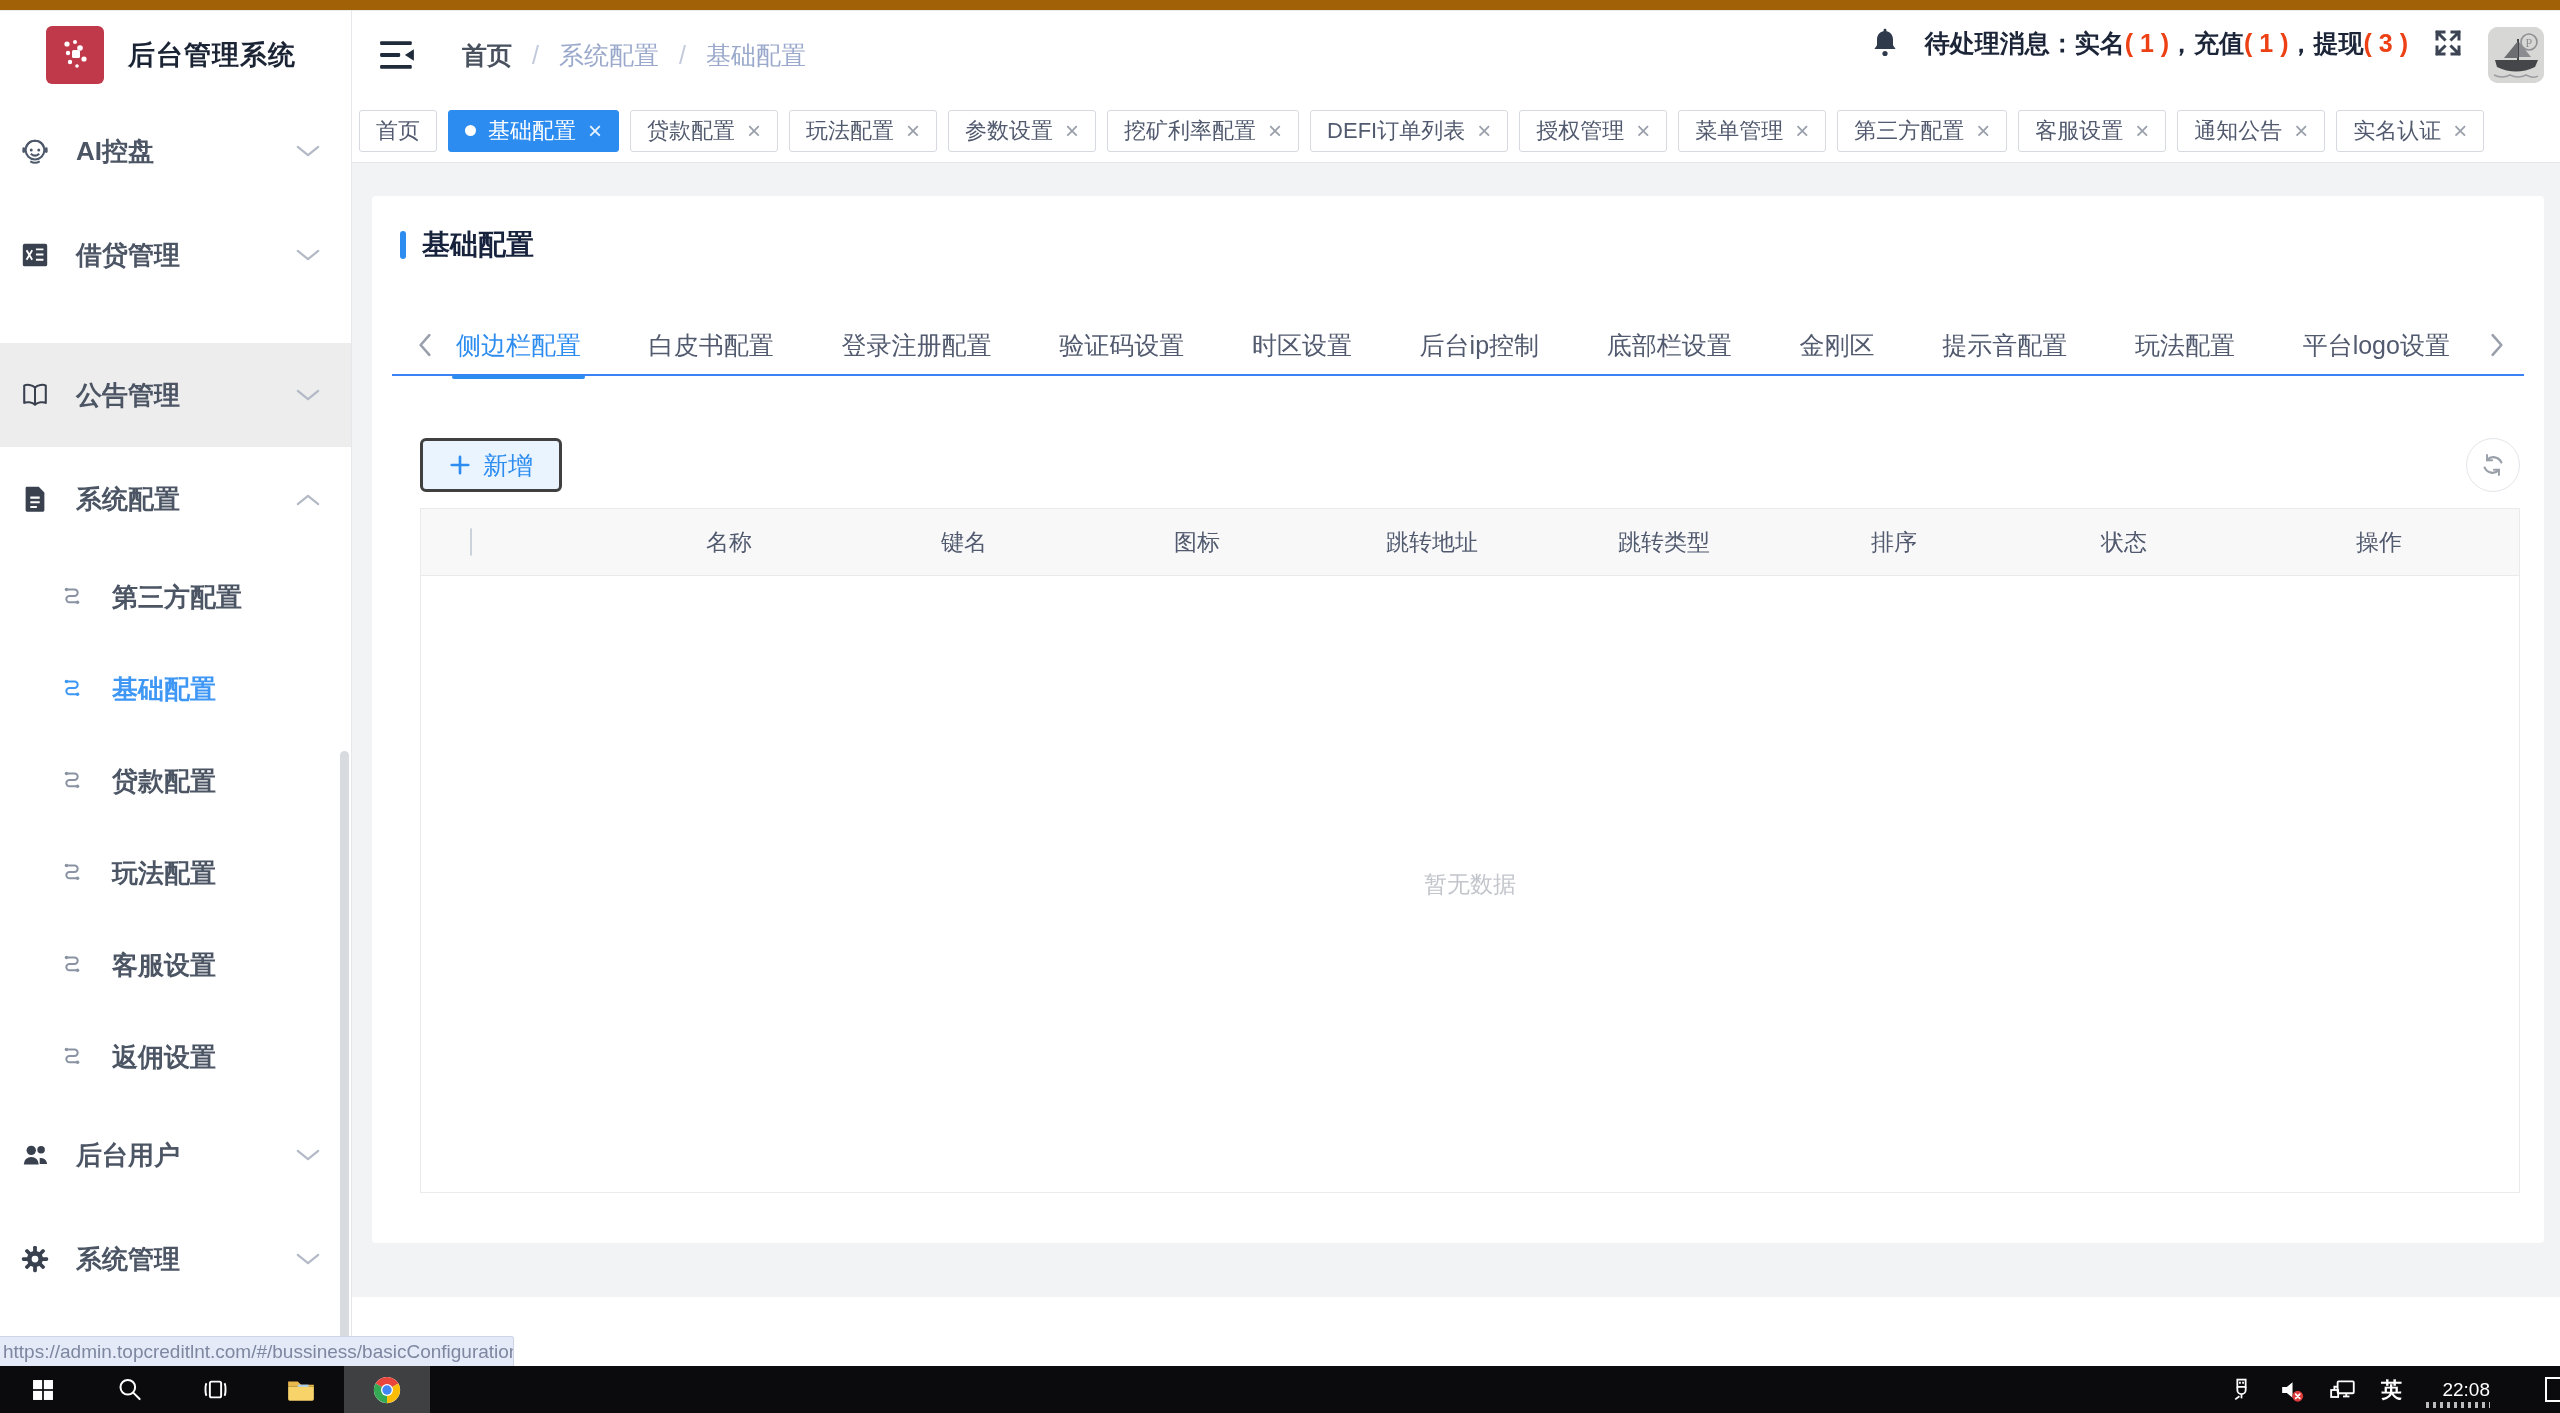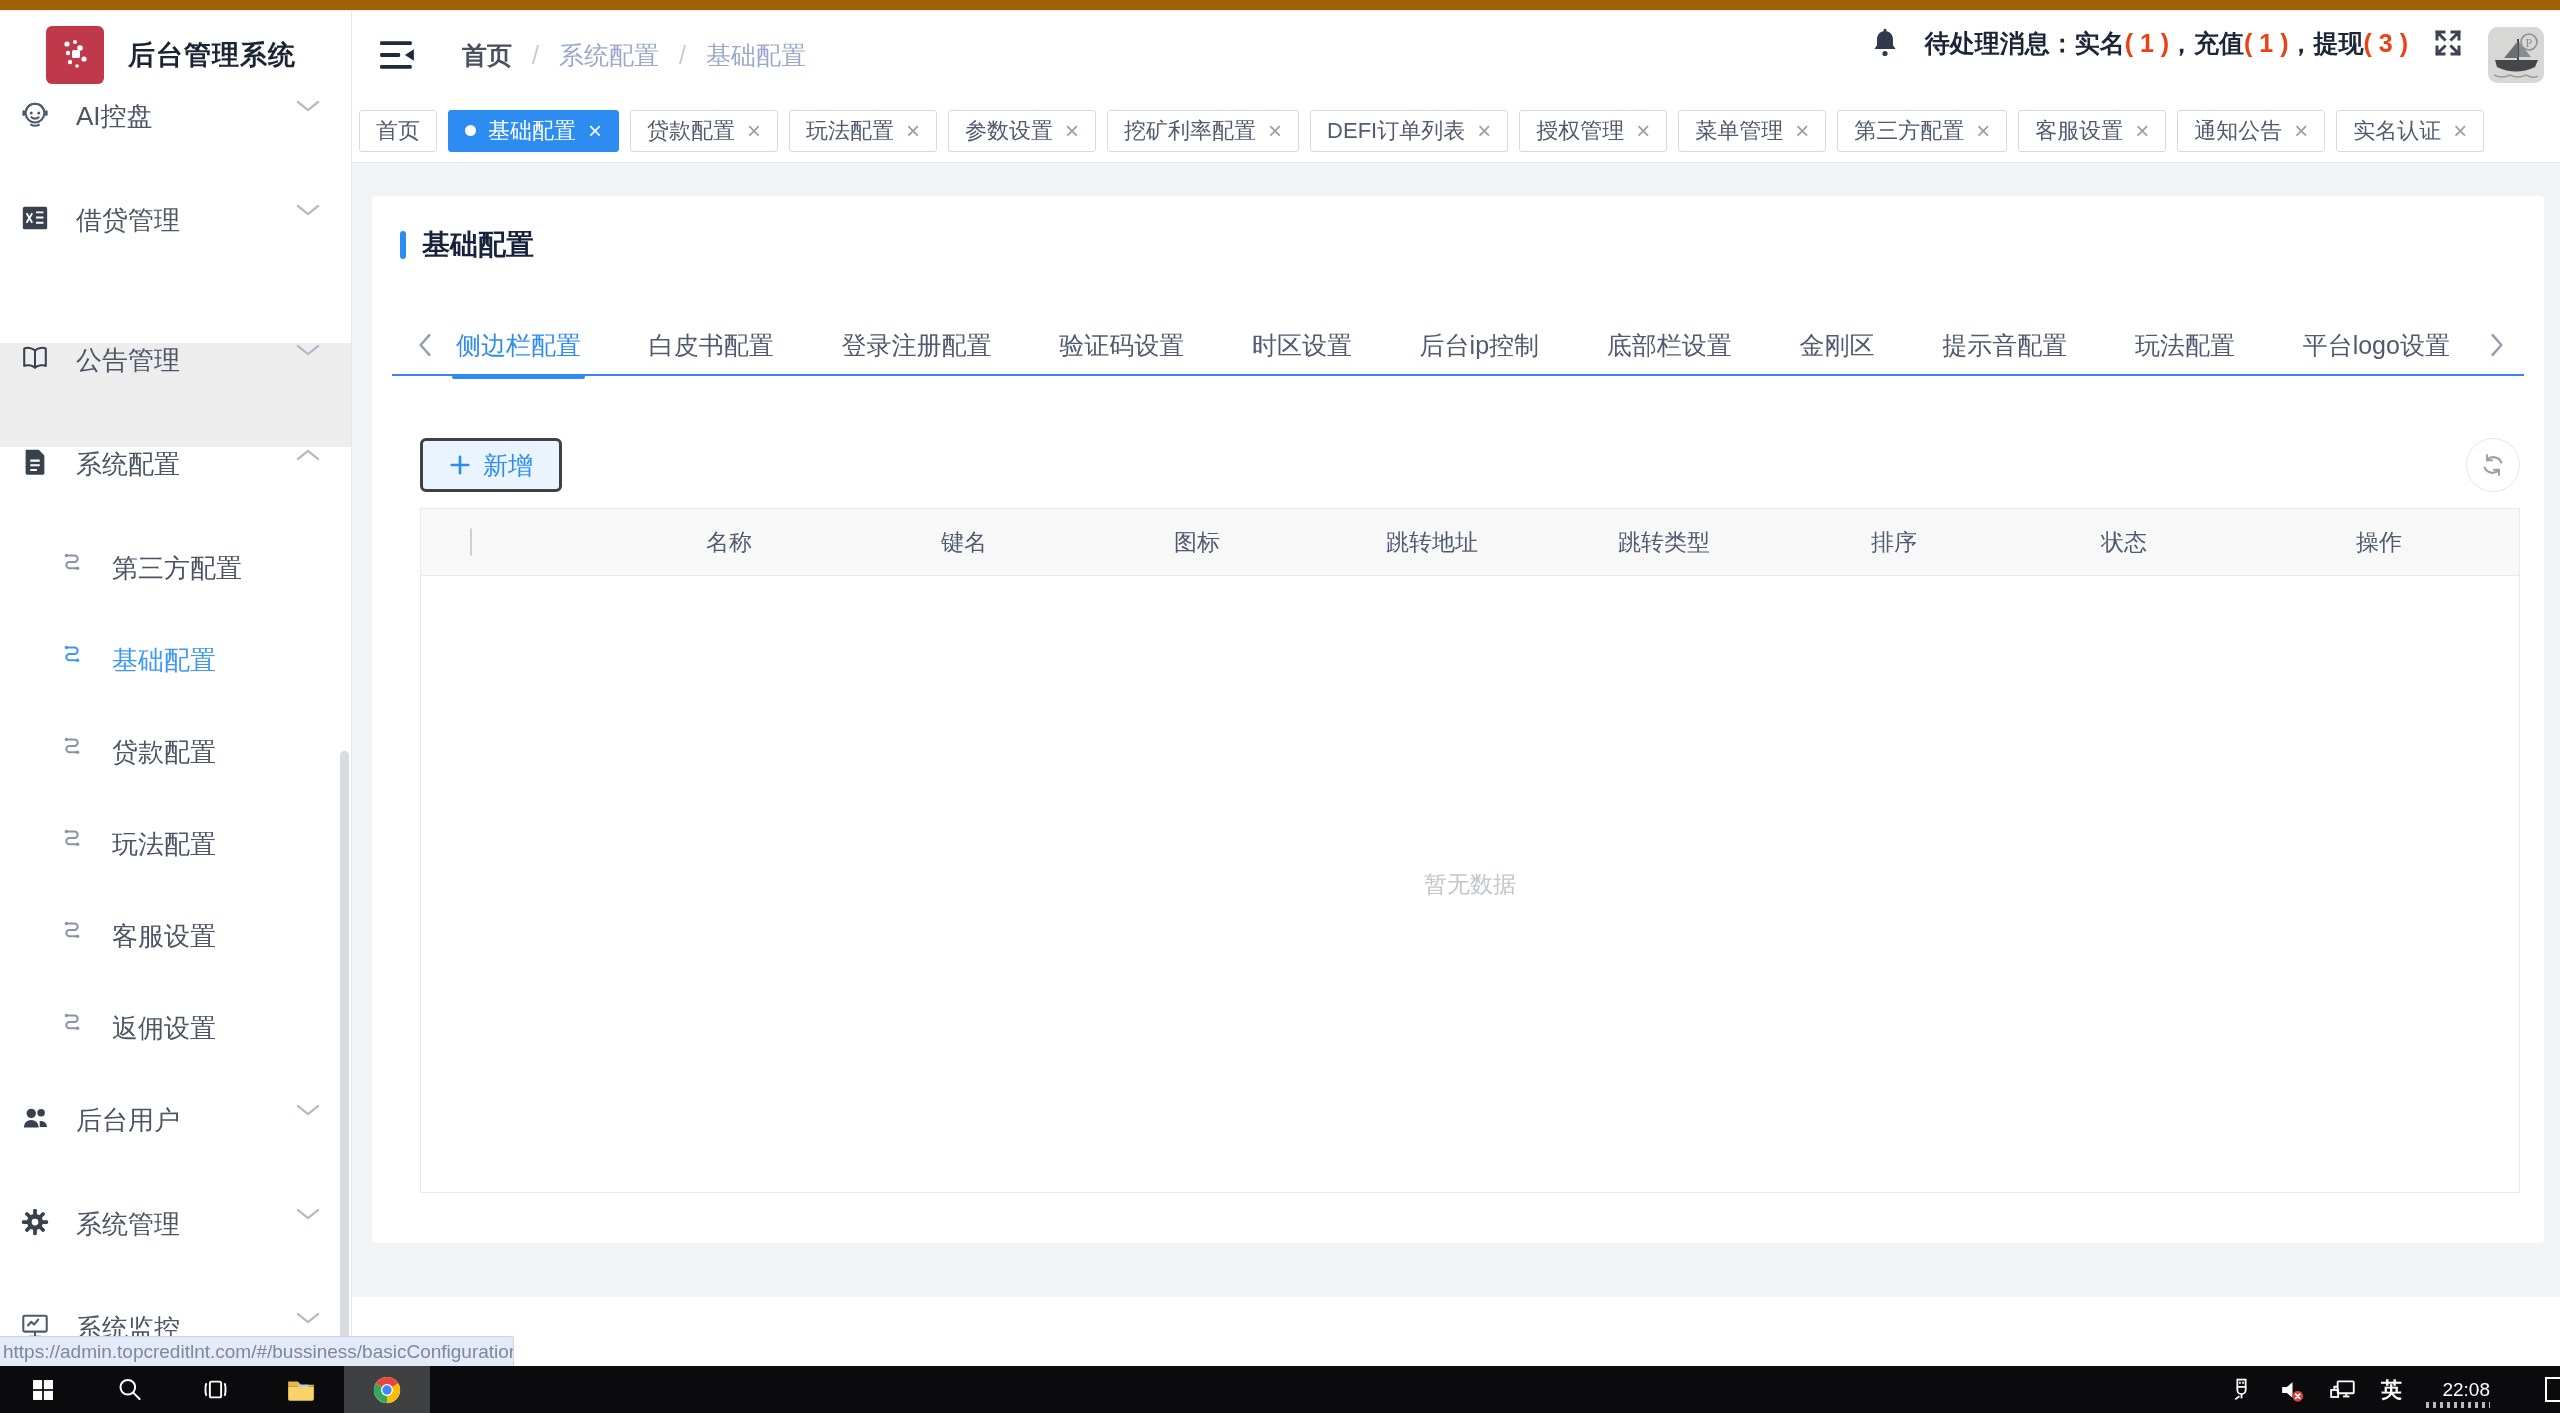--- a/index.html
+++ b/index.html
@@ -8,21 +8,21 @@
             font-family:"Liberation Sans","DejaVu Sans",sans-serif; color:#515a6e; }
 
   
   .app { position:absolute; top:10px; left:0; right:0; height:1356px; display:flex; border-top:1px solid #ebebeb; background:#fff; }
 
   
   .sidebar { width:352px; min-width:352px; background:#fff; border-right:1px solid #e5e7ea; position:relative; z-index:2; }
   .logo-row { height:88px; display:flex; align-items:center; padding-left:46px; gap:24px; }
   .logo-box { width:58px; height:58px; background:#c0394b; border-radius:6px; display:flex; align-items:center; justify-content:center; }
   .logo-title { font-size:27px; font-weight:bold; color:#1b2434; letter-spacing:1px; }
-  .menu-item { height:104px; display:flex; padding:0 30px 0 20px; }
+  .menu-item { height:104px; display:flex; align-items:center; padding:0 30px 0 20px;font-weight:bold; }
   .menu-item .mi-icon { width:30px; height:30px; margin-right:26px; flex:none; display:flex; }
   .menu-item .mi-label { font-size:26px; color:#4c5564; }
   .menu-item .chev { margin-left:auto; display:flex; }
   .menu-item.hovered { background:#ededed;margin-top:36px; }
   .menu-sub { height:92px; padding-left:60px; }
   .menu-sub .mi-icon { width:24px; height:24px; margin-right:28px; color:#8a93a3; }
   .menu-sub.active .mi-label { color:#3e97f4; }
   .menu-sub.active .mi-icon { color:#3e97f4; }
   .side-scroll { position:absolute; top:740px; right:2px; width:9px; height:610px; background:#d8dbe0; border-radius:5px; }
 

